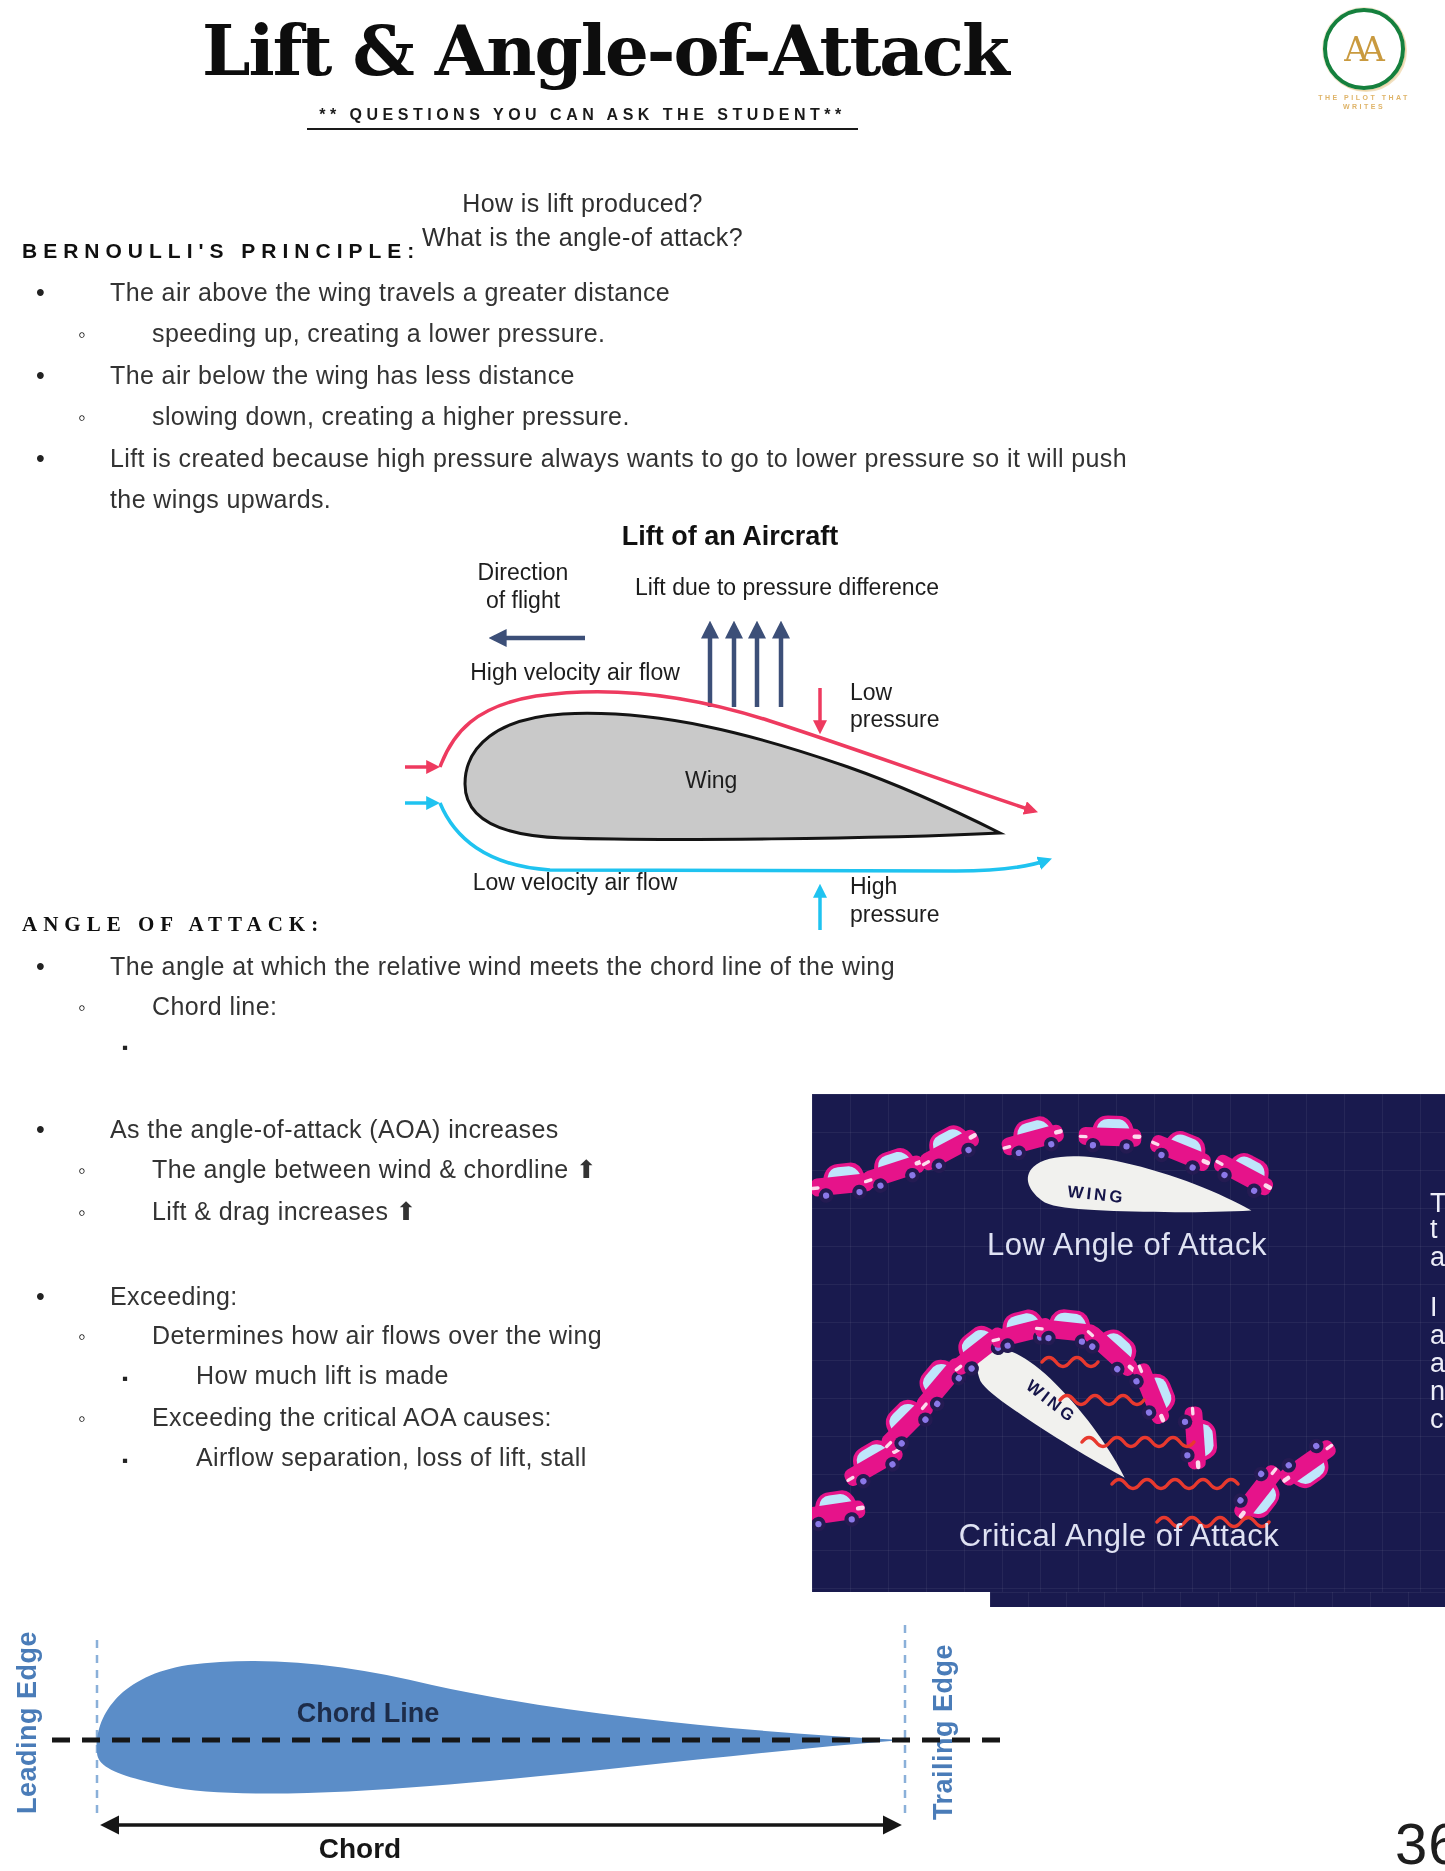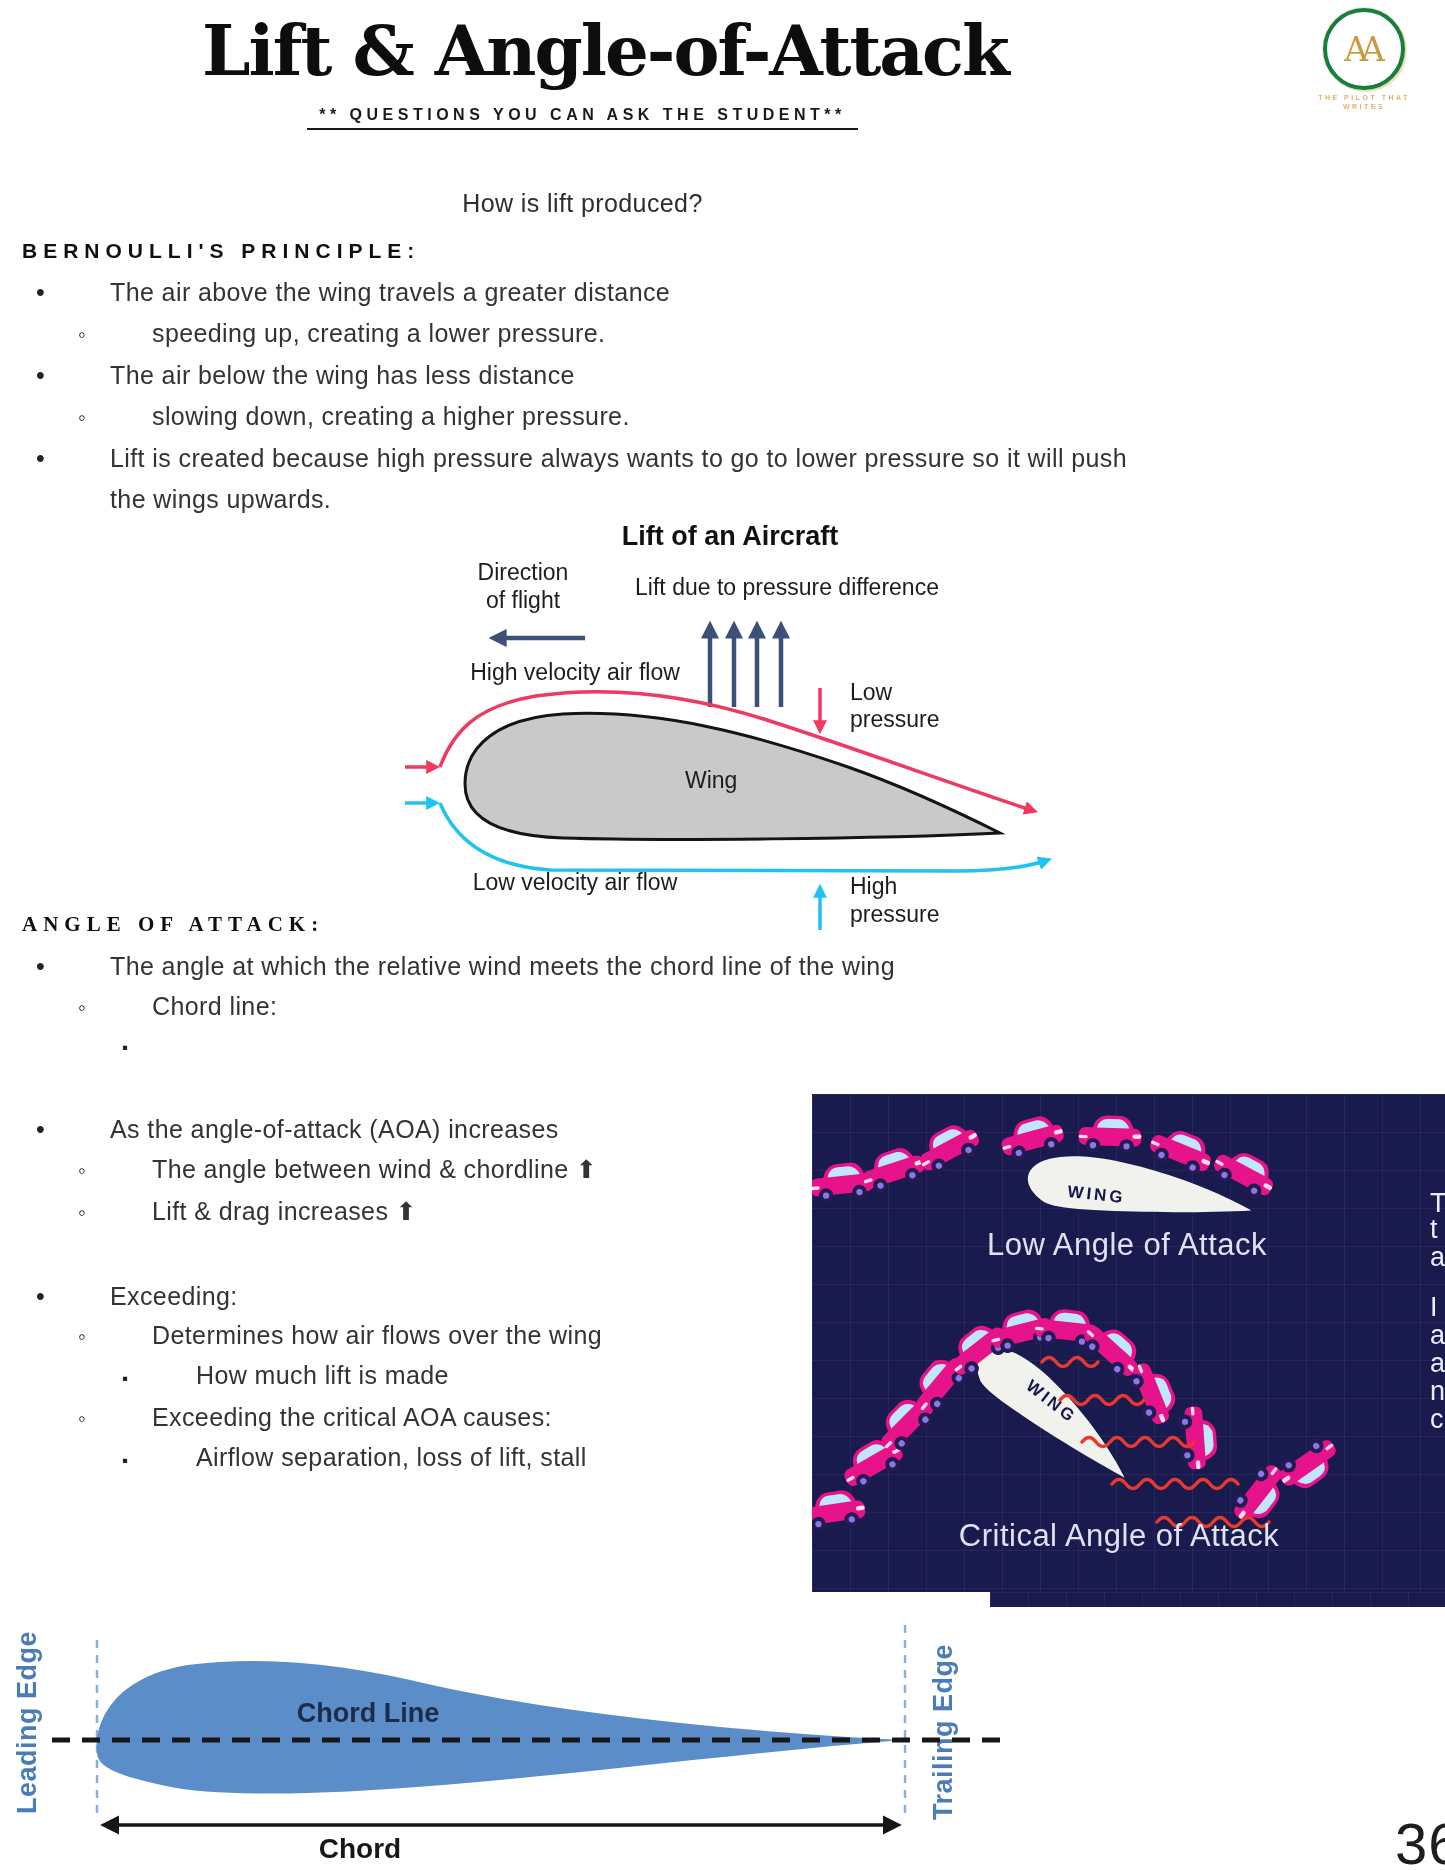--- a/index.html
+++ b/index.html
@@ -94,20 +94,21 @@
       <div>THE PILOT THAT</div>
       <div>WRITES</div>
     </div>
   </div>
 
   <div class="subtitle-wrap">
     <span class="subtitle">** QUESTIONS YOU CAN ASK THE STUDENT**</span>
   </div>
   <div class="questions">
     <div>How is lift produced?</div>
+    <div>What is the angle-of attack?</div>
   </div>
 
   <div class="sec-head" style="top:239px;">BERNOULLI'S PRINCIPLE:</div>
 
   <div class="blk bern" style="top:272px;width:1146px;">
     <div class="row l1">
       <span class="mk">•</span>
       <span class="bt">The air above the wing travels a greater distance</span>
     </div>
     <div class="row l2">

